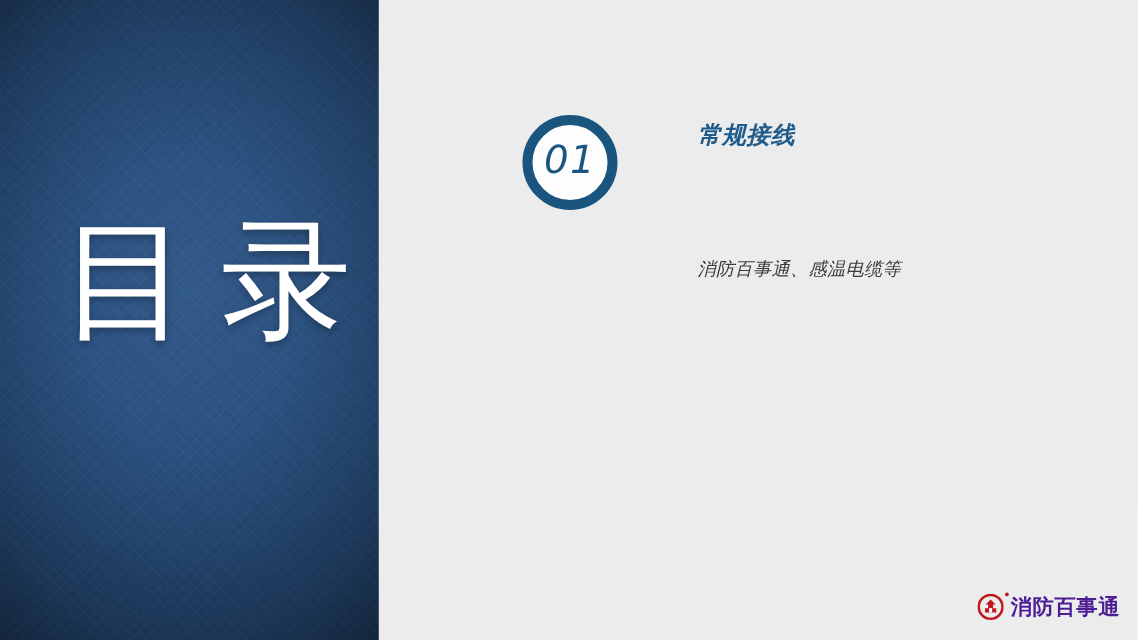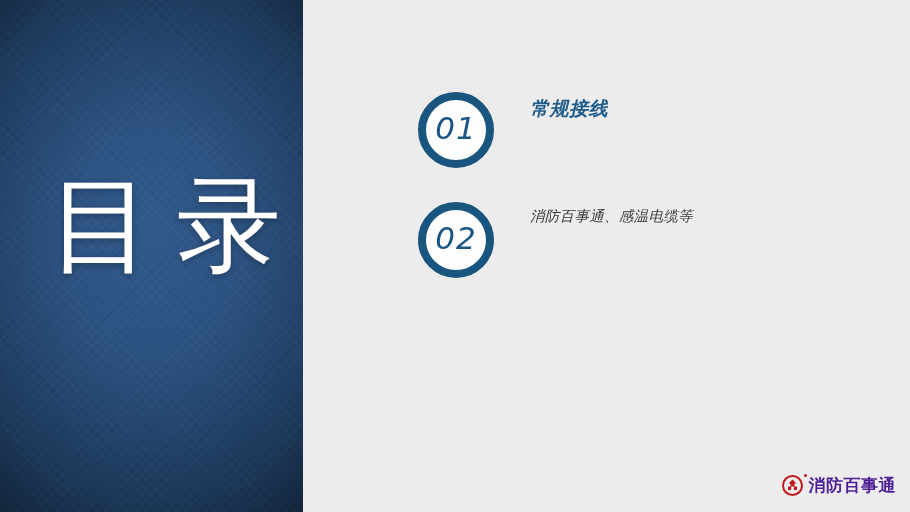--- a/index.html
+++ b/index.html
@@ -141,21 +141,21 @@
     align-items: center;
     justify-content: center;
     color: #1b5582;
     font-size: 31px;
     font-weight: 400;
     letter-spacing: 1px;
     font-family: "DejaVu Sans", "Liberation Sans", sans-serif;
   }
   .texts {
     position: absolute;
-    left: 112px;
+    left: 140px;
     top: 0;
     right: 0;
   }
   .item-title {
     color: #1f5c8b;
     font-size: 19px;
     font-weight: 700;
     letter-spacing: 0.5px;
     margin: 14px 0 0 0;
     line-height: 1.2;
@@ -221,25 +221,20 @@
           <div class="ring-shadow"></div>
           <div class="ring"></div>
           <div class="num">01</div>
         </div>
         <div class="texts">
           <div class="item-title">常规接线</div>
         </div>
       </div>
 
       <div class="toc-item">
-        <div class="badge">
-          <div class="ring-shadow"></div>
-          <div class="ring"></div>
-          <div class="num">02</div>
-        </div>
         <div class="texts">
           <div class="item-sub">消防百事通、感温电缆等</div>
         </div>
       </div>
 
 
     </div>
 
     <div class="footer-logo">
       <div class="logo-mark">

